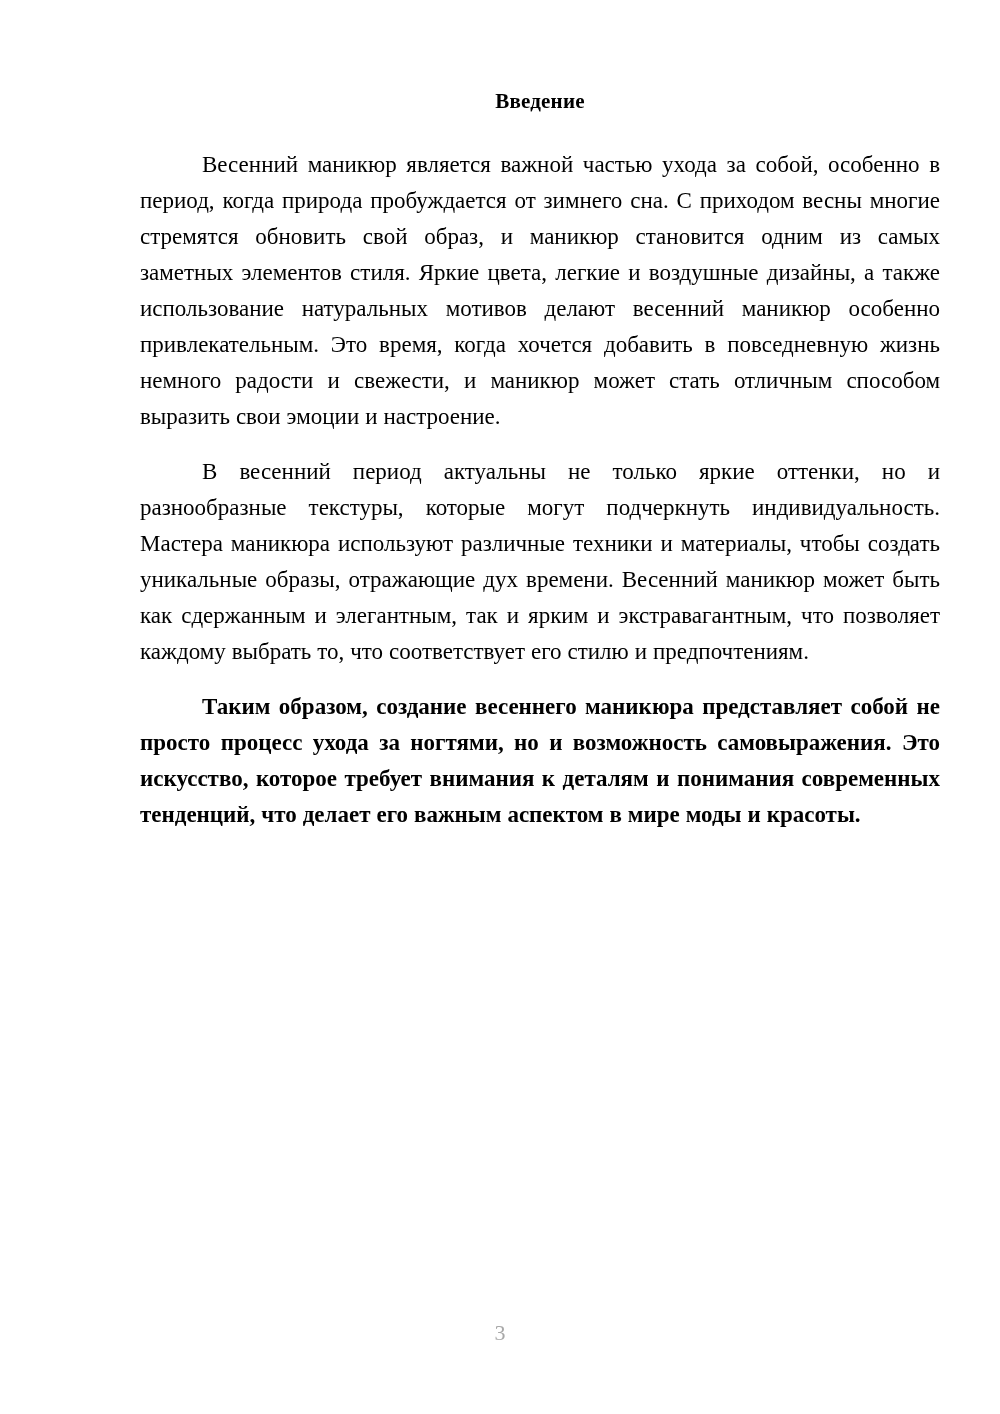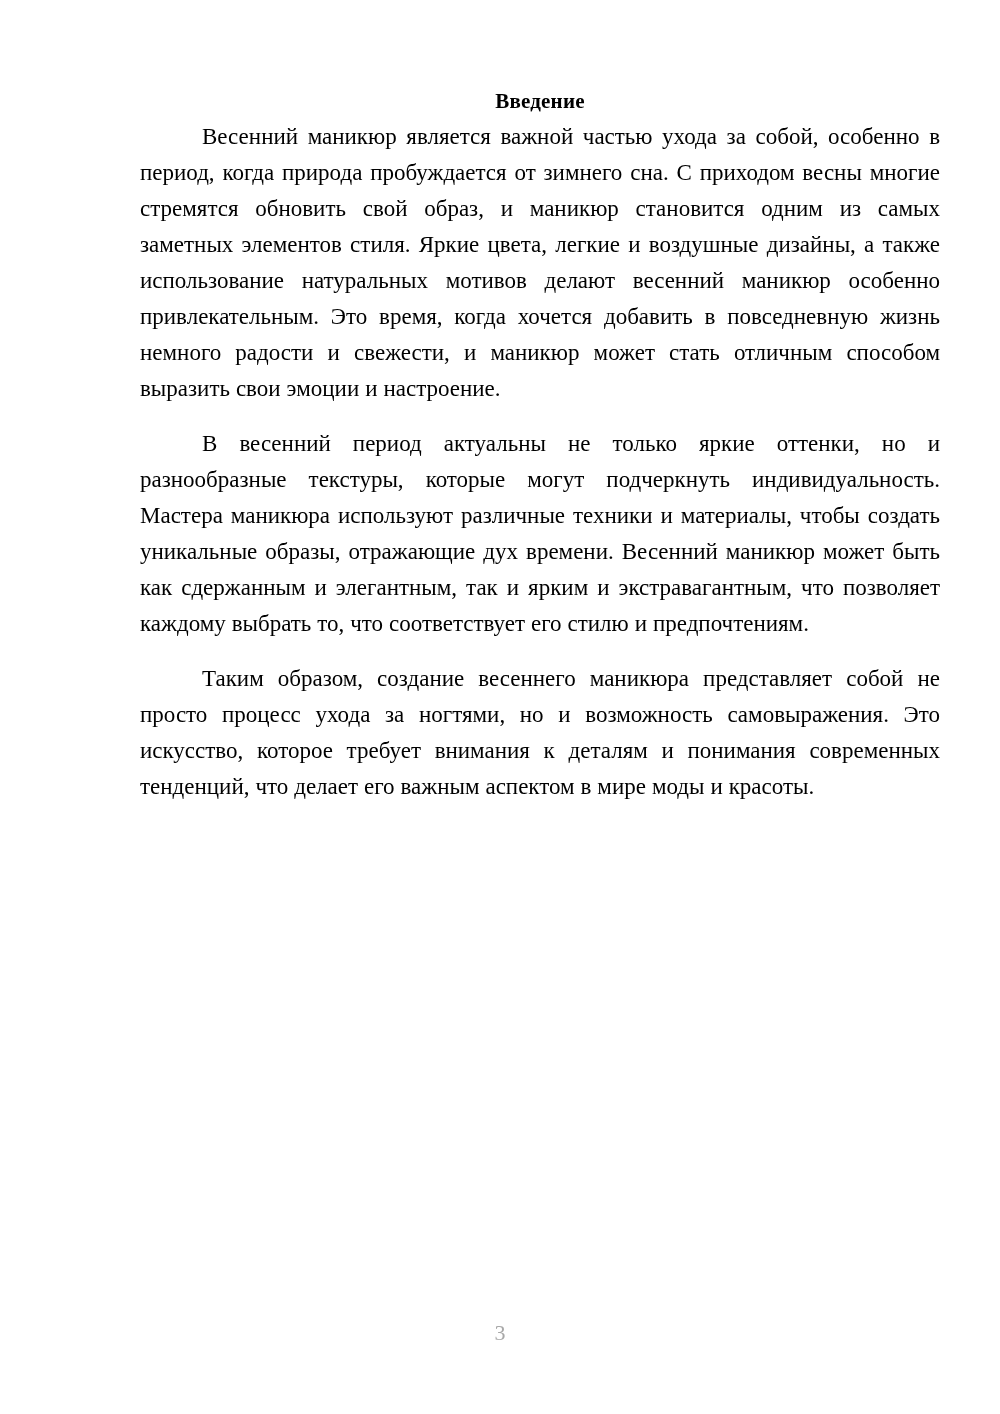--- a/index.html
+++ b/index.html
@@ -27,37 +27,38 @@
     left: 140px;
     top: 88px;
     width: 800px;
   }
 
   .doc-title {
     font-size: 21px;
     font-weight: bold;
     text-align: center;
     line-height: 1.3;
-    margin: 0 0 4px 0;
+    margin: 0 0 32px 0;
     letter-spacing: 0.2px;
   }
 
   .para {
     font-size: 23px;
     line-height: 36px;
     text-align: justify;
     text-justify: inter-word;
     text-indent: 62px;
     margin: 0 0 19px 0;
     word-spacing: 0.2px;
     hyphens: none;
   }
 
   .para:last-of-type {
     margin-bottom: 0;
+    font-weight: bold;
   }
 
   .page-number {
     position: absolute;
     left: 0;
     right: 0;
     top: 1322px;
     text-align: center;
     font-size: 22px;
     line-height: 1;

